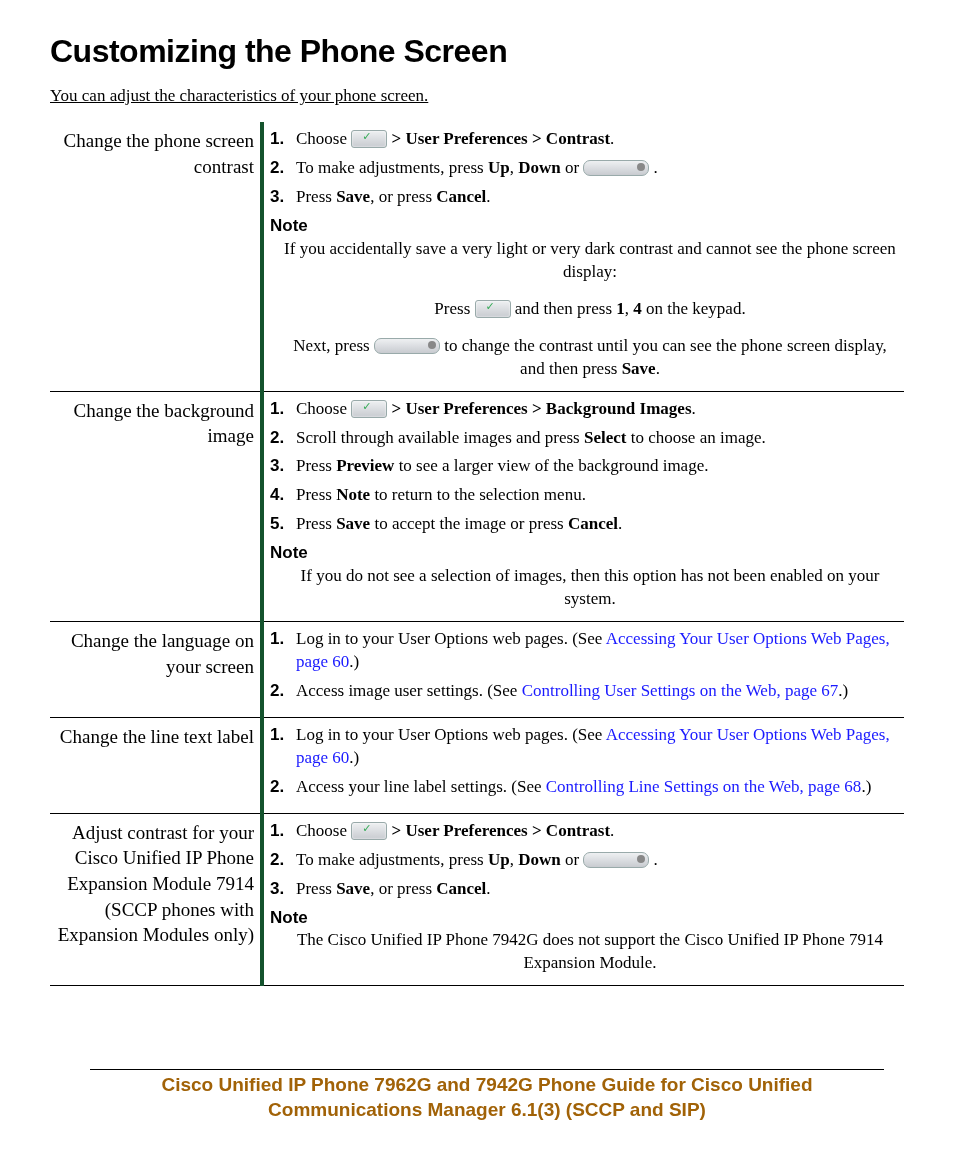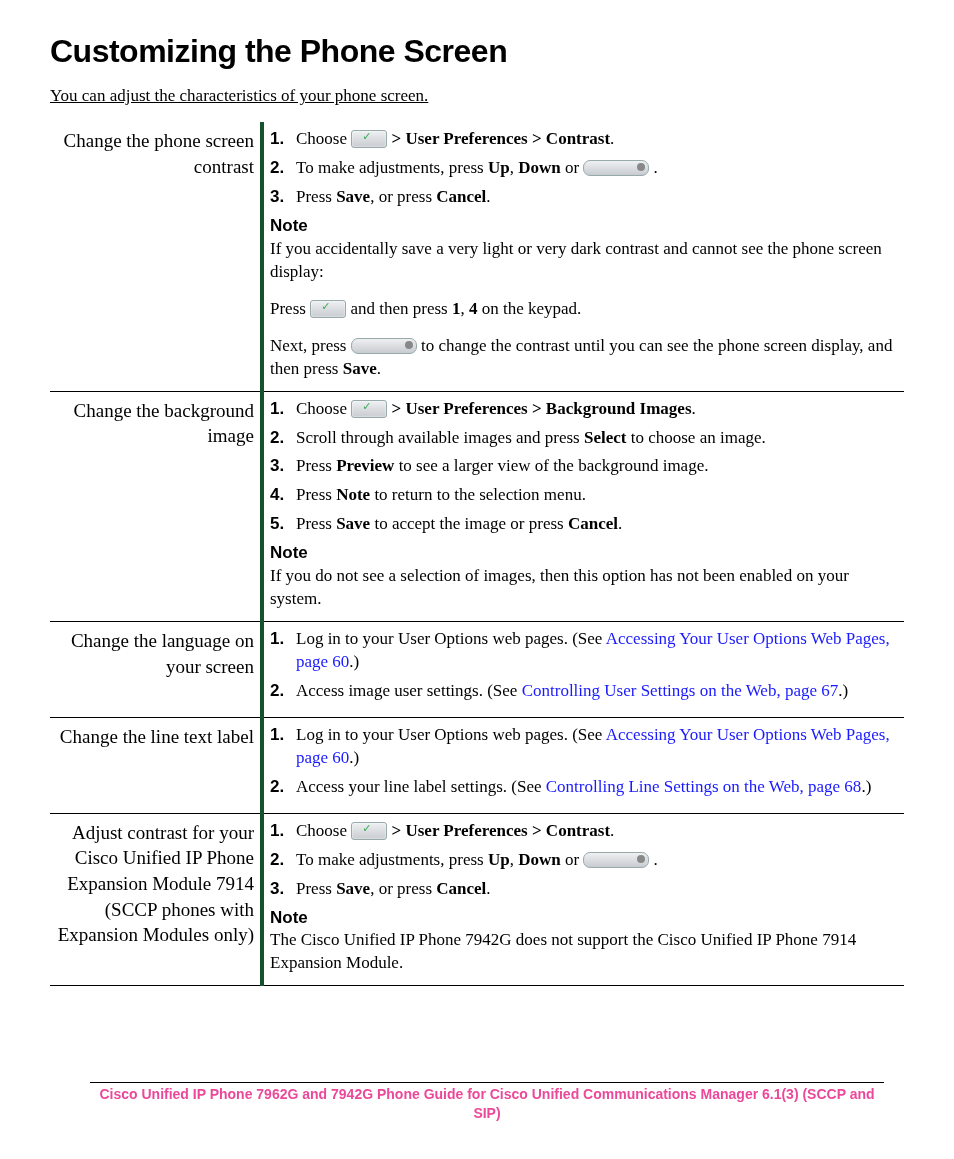--- a/index.html
+++ b/index.html
@@ -89,21 +89,22 @@
   .note-row .note-label {
     font-family: Arial, Helvetica, sans-serif;
     font-weight: bold;
     width: 54px;
     flex-shrink: 0;
   }
   .note-row .note-body {
     flex: 1;
   }
   .note-row .note-body p {
-    margin: 0 0 14px 0;
+    margin: 0 0 14px 12px;
+    text-align: center;
   }
   .note-row .note-body p:last-child { margin-bottom: 2px; }
   b { font-weight: bold; }
   .link { color: #1a1aff; }
   .icon {
     display: inline-block;
     vertical-align: middle;
     position: relative;
     top: -1px;
   }
@@ -133,24 +134,24 @@
     background:#888;
   }
   .footer {
     position: absolute;
     bottom: 36px;
     left: 0;
     width: 100%;
     text-align: center;
   }
   .footer-line {
-    color: #ec4899;
-    font-family: Arial, Helvetica, sans-serif;
-    font-weight: bold;
-    font-size: 14px;
+    color: #a16207;
+    font-family: Arial, Helvetica, sans-serif;
+    font-weight: bold;
+    font-size: 19px;
     border-top: 1px solid #000;
     margin: 0 70px 0 90px;
     padding-top: 2px;
   }
 </style>
 </head>
 <body>
 
 <div class="page">
 

